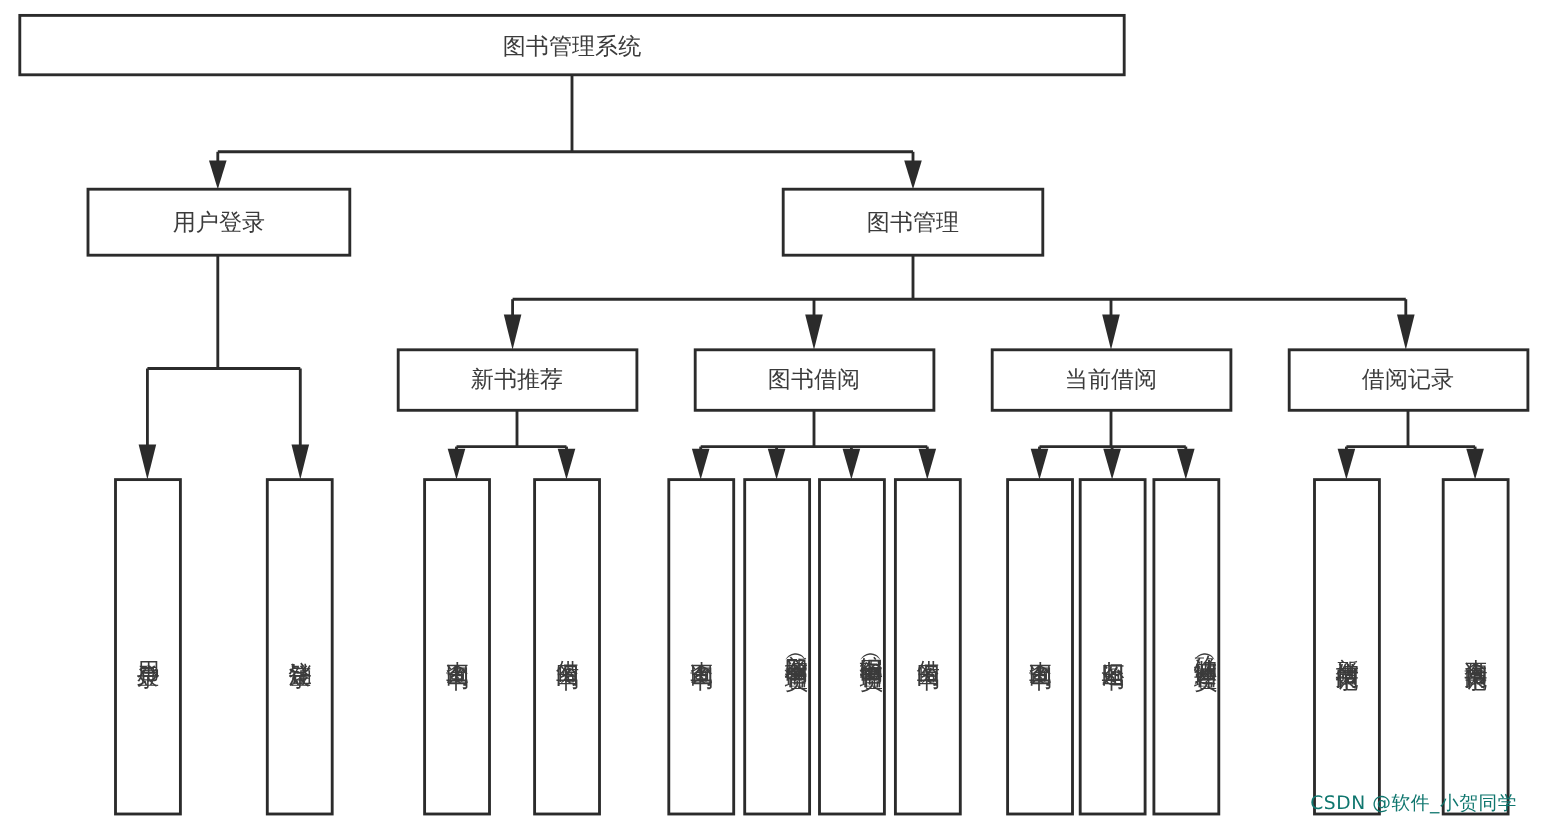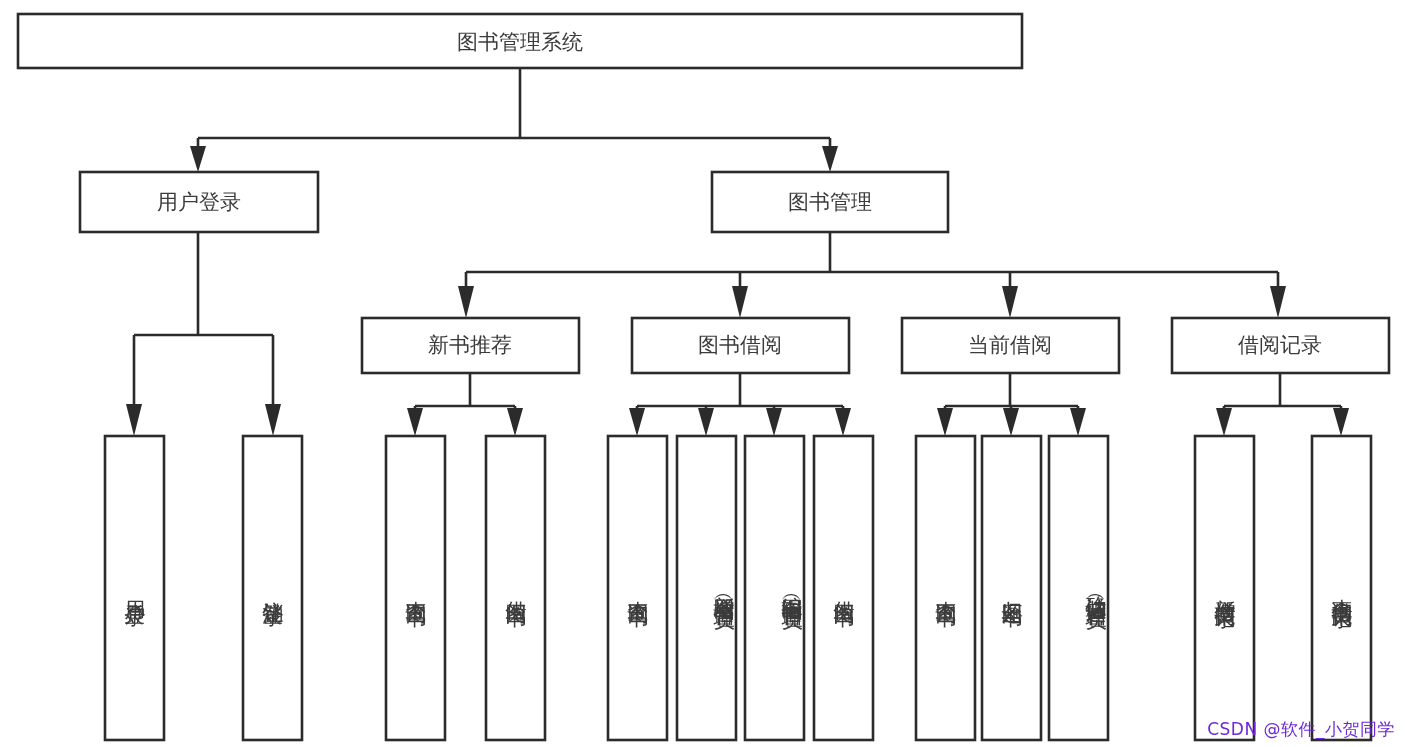--- a/index.html
+++ b/index.html
@@ -60,25 +60,25 @@
     display: flex;
     align-items: center;
     justify-content: center;
     text-align: center;
     white-space: nowrap;
     pointer-events: none;
     user-select: none;
   }
   #watermark {
     position: absolute;
-    right: 10px;
+    right: 26px;
     bottom: 6px;
     font-family: "DejaVu Sans", "Liberation Sans", sans-serif;
     font-size: 17px;
-    color: #6d28d9;
+    color: #0f766e;
     letter-spacing: 0.5px;
     white-space: nowrap;
     margin-top: 44px;
   }
 </style>
 </head>
 <body>
 
 <div id="diagram-root">
 

